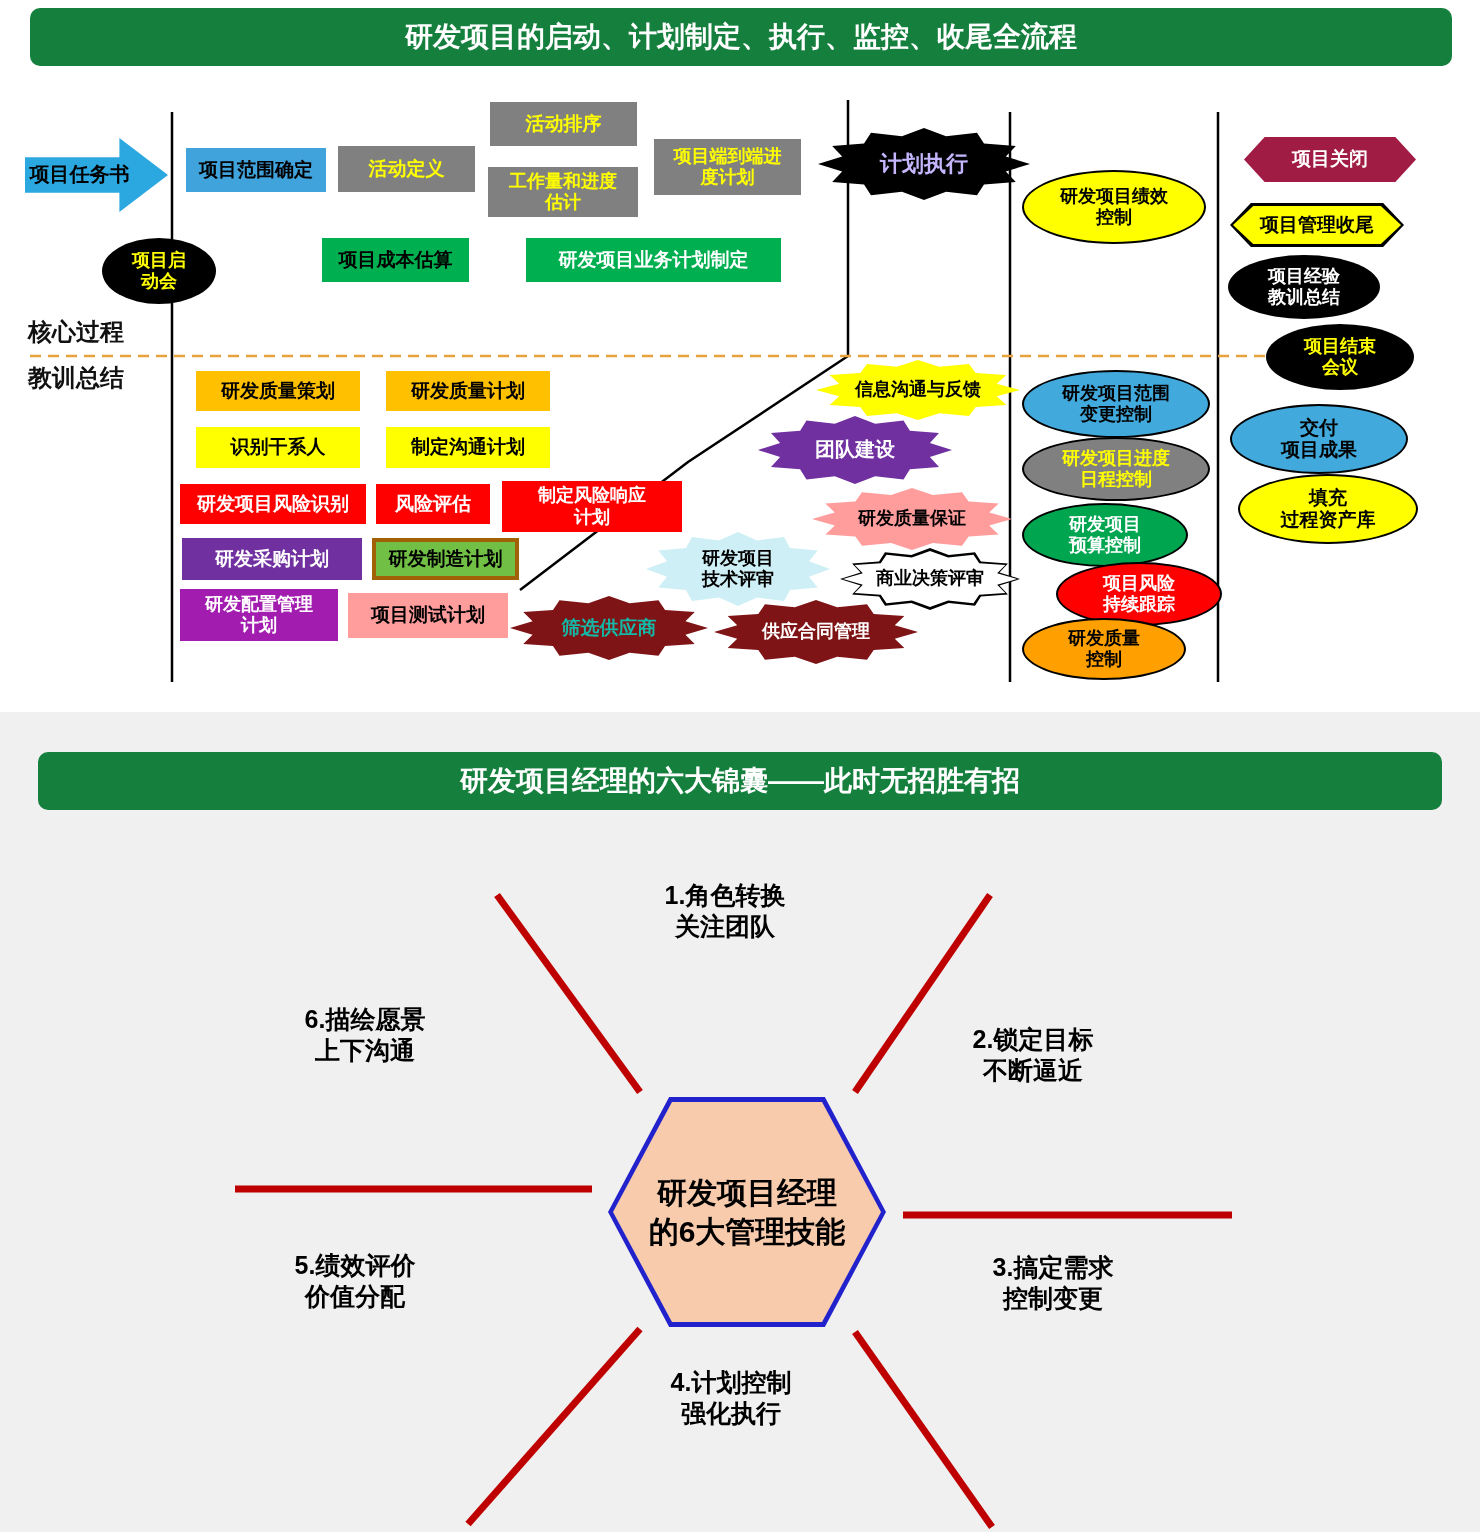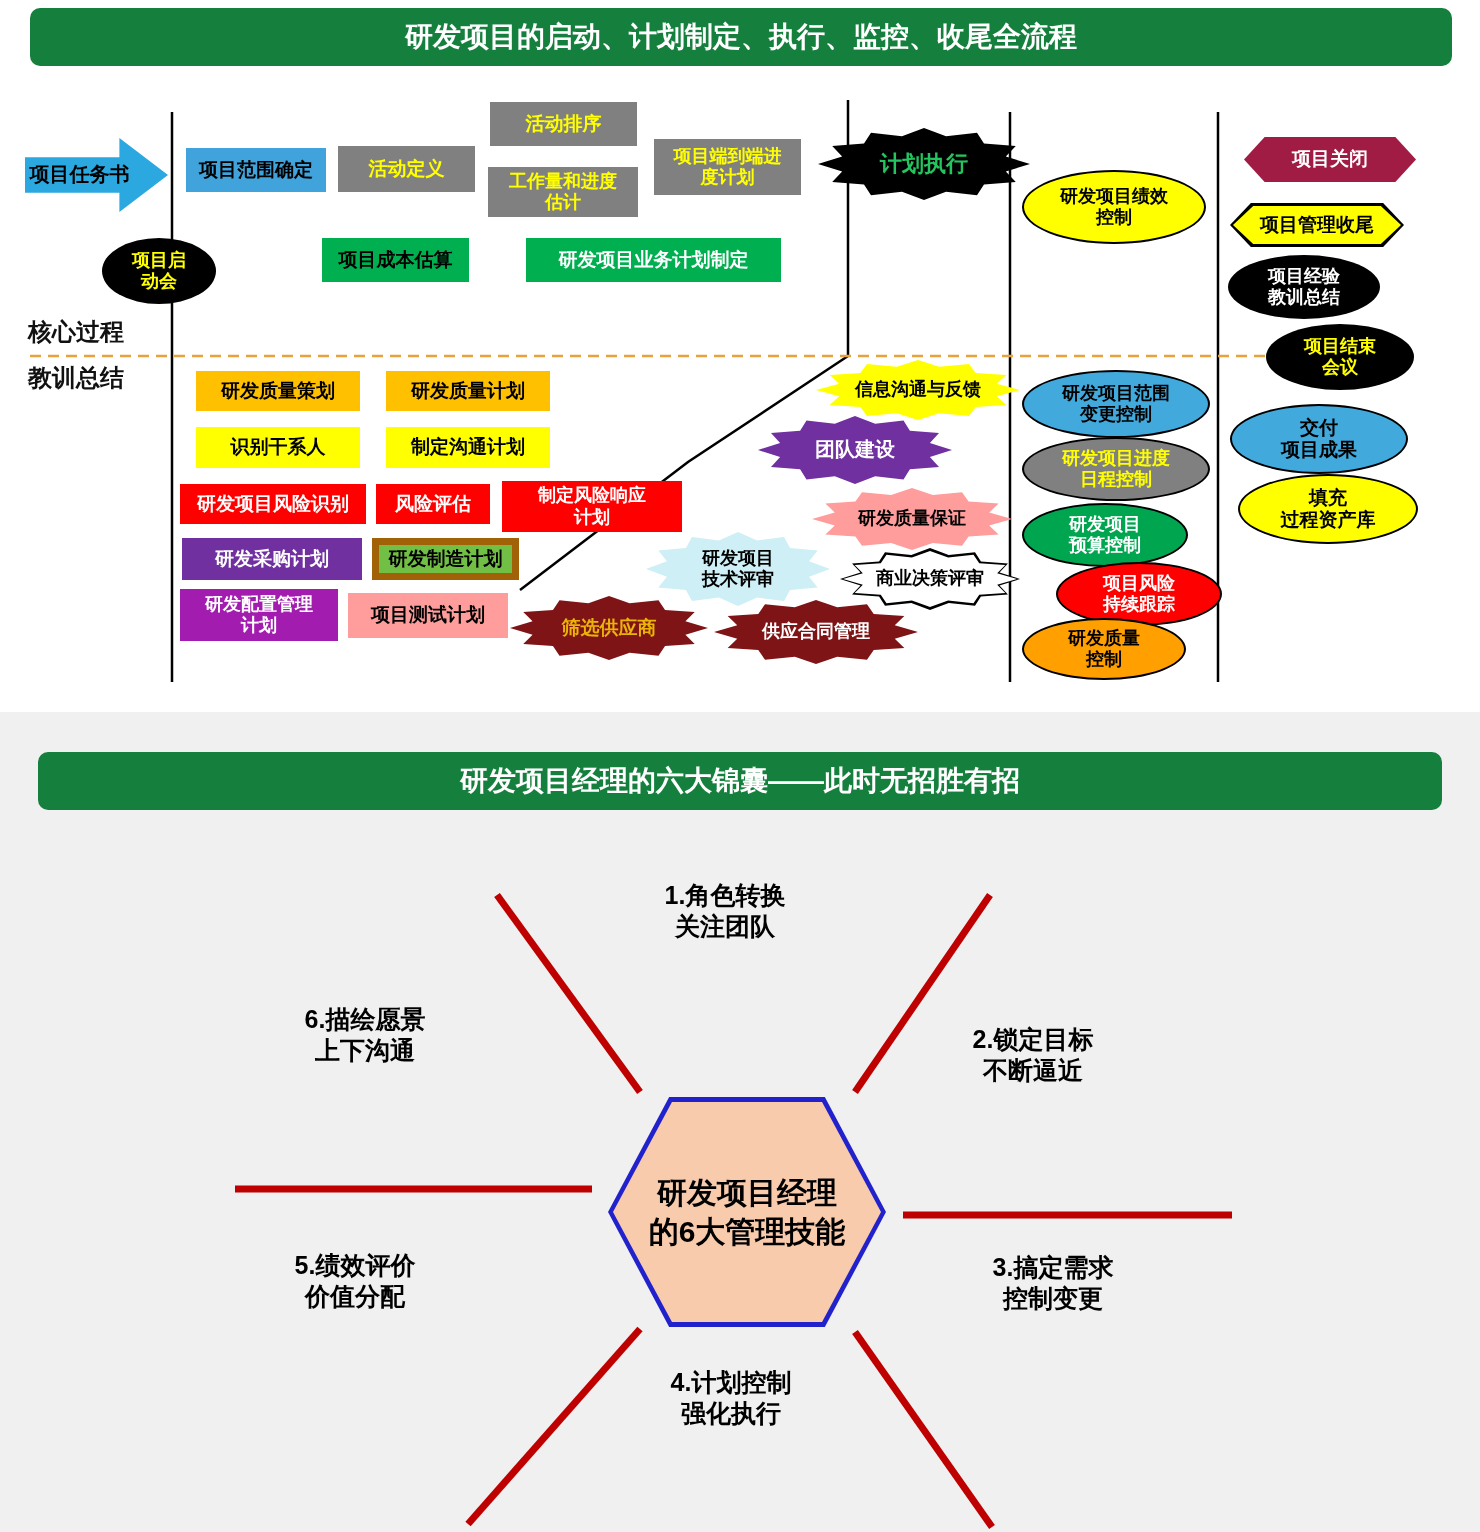--- a/index.html
+++ b/index.html
@@ -64,21 +64,21 @@
     <div class="node" style="left:338px;top:146px;width:137px;height:46px;background:#808080;color:#FFFF00">活动定义</div>
 
     <div class="node" style="left:490px;top:102px;width:147px;height:44px;background:#808080;color:#FFFF00">活动排序</div>
 
     <div class="node" style="left:488px;top:167px;width:150px;height:50px;background:#808080;color:#FFFF00;font-size:18px">工作量和进度
 估计</div>
 
     <div class="node" style="left:654px;top:139px;width:147px;height:56px;background:#808080;color:#FFFF00;font-size:18px">项目端到端进
 度计划</div>
 
-    <div class="node burst" style="left:818px;top:128px;width:212px;height:72px;background:#000;color:#22c55e;font-size:22px">计划执行</div>
+    <div class="node burst" style="left:818px;top:128px;width:212px;height:72px;background:#000;color:#c4b5fd;font-size:22px">计划执行</div>
 
     <div class="node ellipse" style="left:1022px;top:170px;width:180px;height:70px;background:#FFFF00;font-size:18px">研发项目绩效
 控制</div>
 
     <div class="node hex" style="left:1244px;top:137px;width:172px;height:45px;background:#A01C44;color:#fff">项目关闭</div>
 
     <div class="node" style="left:1230px;top:203px;width:174px;height:44px">
       <div class="fill hex" style="background:#000"></div>
       <div class="fill inner hex" style="background:#FFFF00"></div>
       <span class="z">项目管理收尾</span>
@@ -108,28 +108,28 @@
 
     <div class="node" style="left:180px;top:484px;width:186px;height:40px;background:#FF0000;color:#fff">研发项目风险识别</div>
 
     <div class="node" style="left:376px;top:484px;width:114px;height:40px;background:#FF0000;color:#fff">风险评估</div>
 
     <div class="node" style="left:502px;top:481px;width:180px;height:51px;background:#FF0000;color:#fff;font-size:18px">制定风险响应
 计划</div>
 
     <div class="node" style="left:182px;top:538px;width:180px;height:42px;background:#7030A0;color:#fff">研发采购计划</div>
 
-    <div class="node" style="left:372px;top:538px;width:147px;height:42px;background:#71BF45;border:7px solid #a16207;box-sizing:border-box">研发制造计划</div>
+    <div class="node" style="left:372px;top:538px;width:147px;height:42px;background:#71BF45;border:4px solid #a16207;box-sizing:border-box">研发制造计划</div>
 
     <div class="node" style="left:180px;top:589px;width:158px;height:52px;background:#A21CAF;color:#fff;font-size:18px">研发配置管理
 计划</div>
 
     <div class="node" style="left:348px;top:593px;width:160px;height:45px;background:#FF9C9C">项目测试计划</div>
 
-    <div class="node burst" style="left:510px;top:596px;width:198px;height:64px;background:#7F1416;color:#eab308">筛选供应商</div>
+    <div class="node burst" style="left:510px;top:596px;width:198px;height:64px;background:#7F1416;color:#14b8a6">筛选供应商</div>
 
     <div class="node burst" style="left:714px;top:600px;width:204px;height:64px;background:#7F1416;color:#fff;font-size:18px">供应合同管理</div>
 
     <div class="node burst" style="left:646px;top:532px;width:184px;height:74px;background:#CDEFF5;font-size:18px">研发项目
 技术评审</div>
 
     <div class="node" style="left:840px;top:548px;width:180px;height:62px">
       <div class="fill burst" style="background:#000"></div>
       <div class="fill inner burst" style="background:#fff"></div>
       <span class="z" style="font-size:18px">商业决策评审</span>

